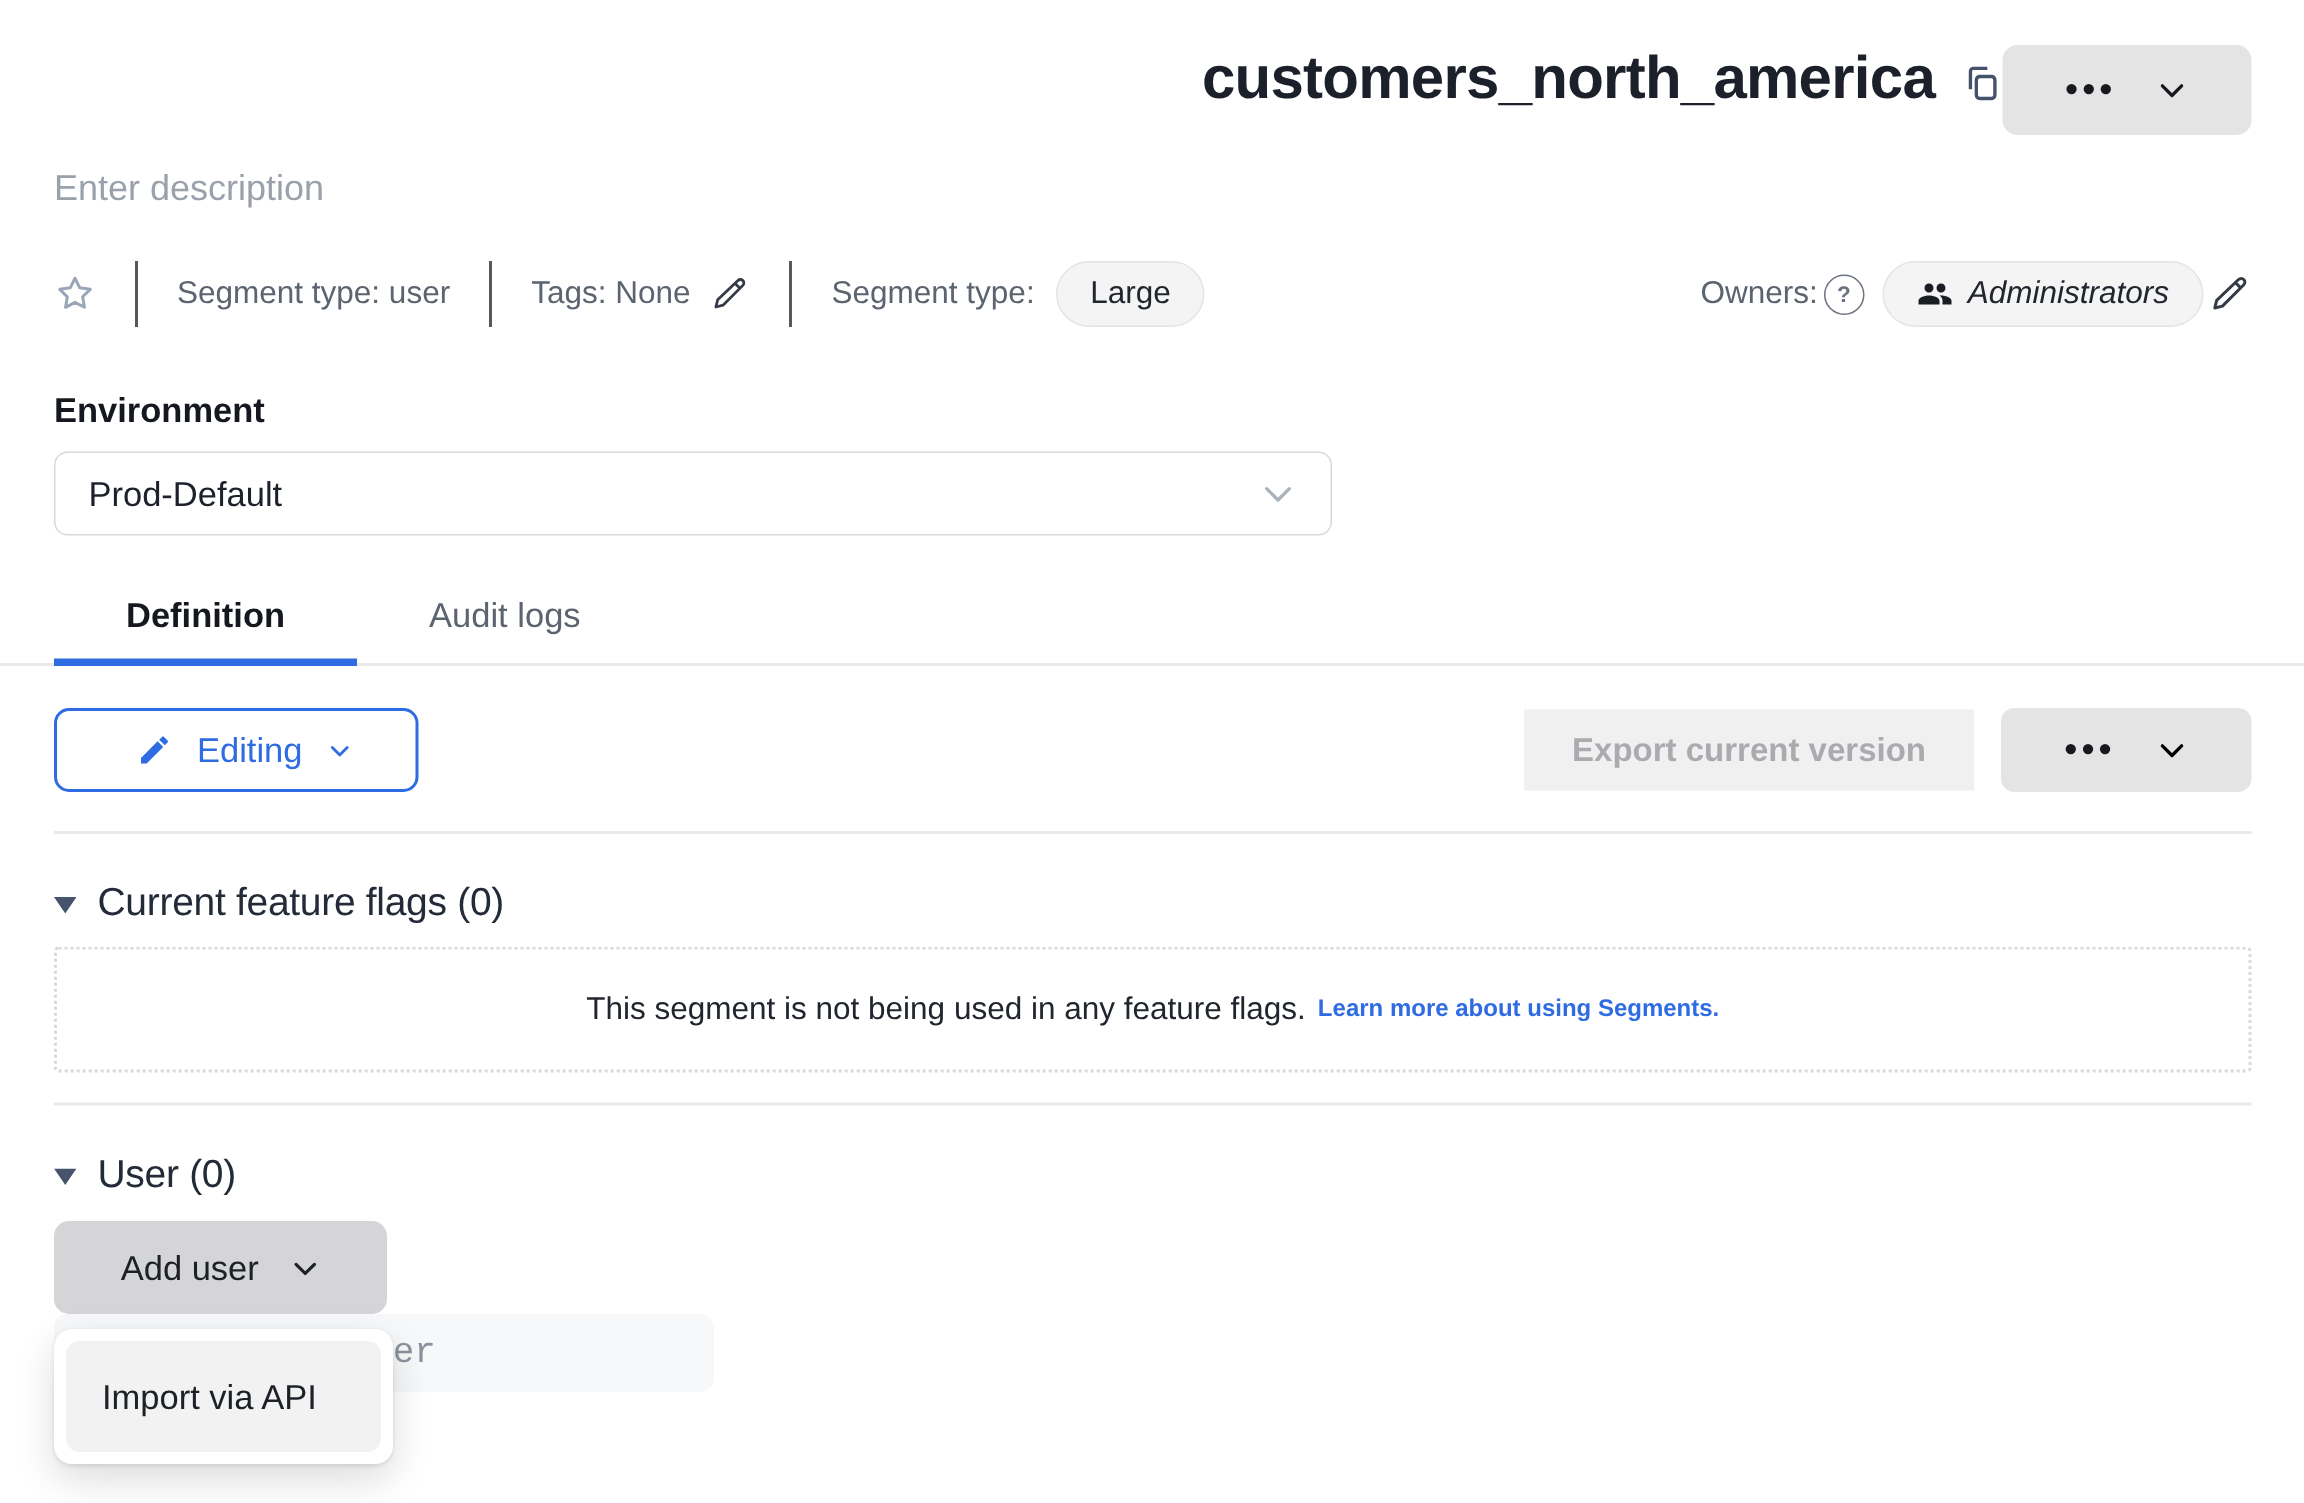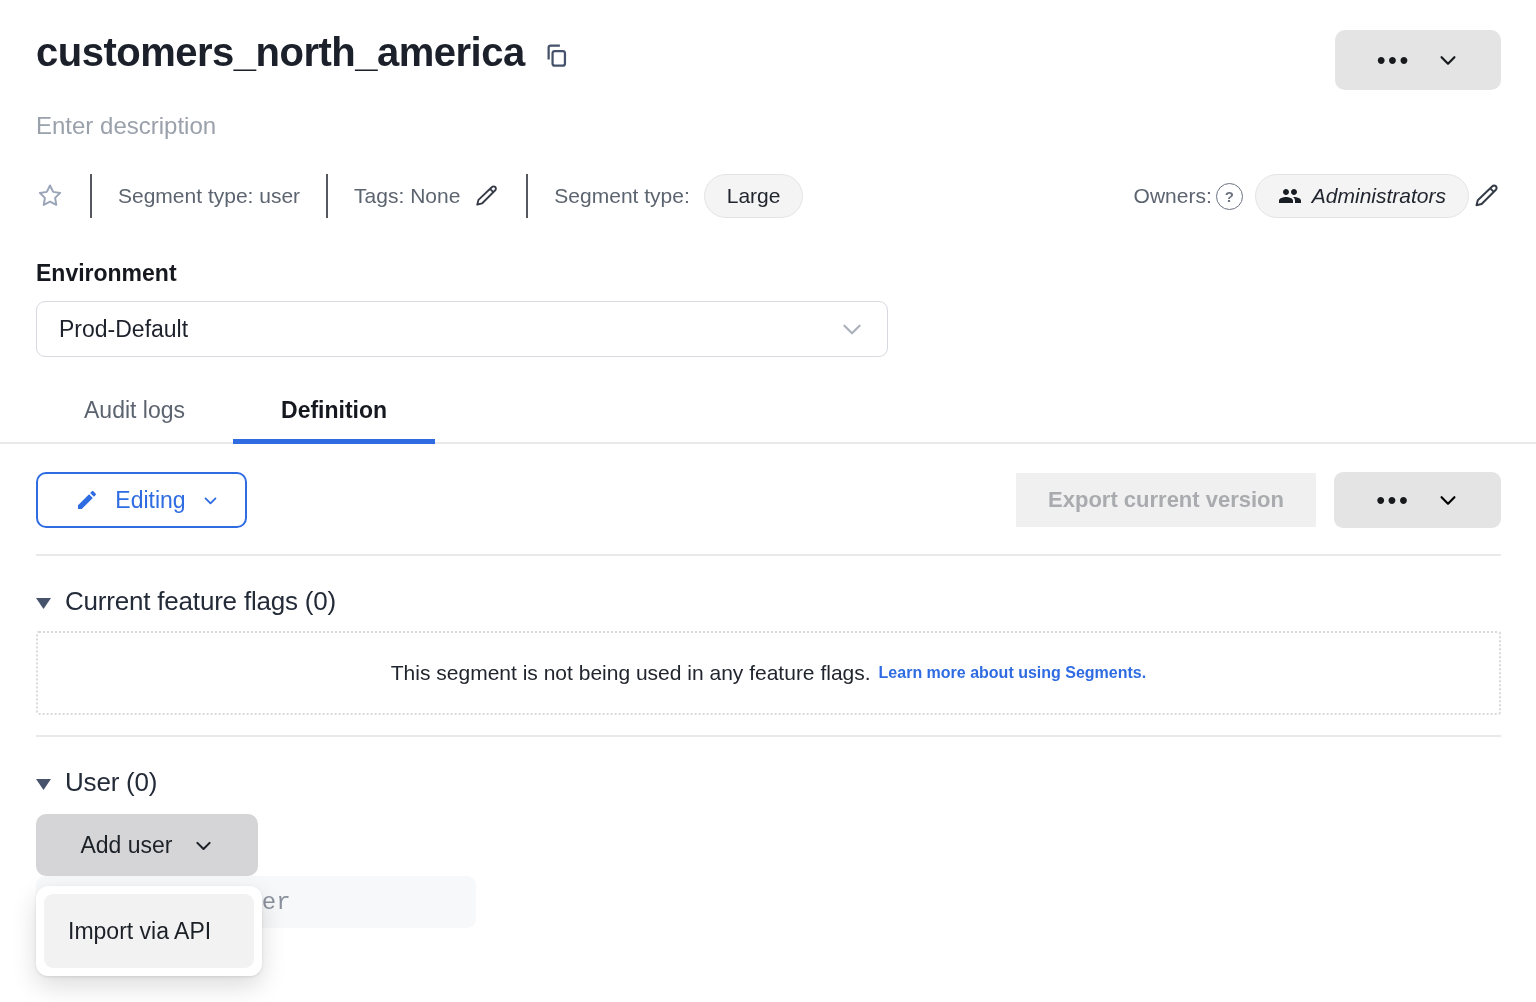--- a/index.html
+++ b/index.html
@@ -1,21 +1,21 @@
 <!DOCTYPE html>
 <html style="--color-accent: #2f6ce2; --color-text_primary: #1b202a; --color-text_secondary: #5c6470; --color-text_muted: #9aa1ab; --color-pill_bg: #f4f4f5; --color-pill_border: #e4e4e6; --color-button_gray: #e4e4e5; --color-button_gray_dark: #d5d5d7; --color-disabled_bg: #f0f0f1; --color-disabled_text: #a9abae; --color-divider: #e8e9eb; --color-border_input: #d6dade; --color-search_bg: #f7f8f9;"><head>
 <meta charset="utf-8">
 <style>
   * { margin: 0; padding: 0; box-sizing: border-box; }
   html, body { width: 1536px; height: 1002px; background: #ffffff; overflow: hidden; }
   body { font-family: "Liberation Sans", sans-serif; color: var(--color-text_primary, #1b202a); }
   .page { width: 1536px; height: 1002px; position: relative; padding: 30px 35px 0 36px; }
 
   
-  .header-row { display: flex; justify-content: space-between; align-items: flex-start; gap: 28px; }
+  .header-row { display: flex; justify-content: flex-end; align-items: flex-start; }
   .title-wrap { display: flex; align-items: center; gap: 18px; }
   h1.title { font-size: 40px; font-weight: 700; letter-spacing: -0.5px; color: var(--color-text_primary); }
   .icon-btn { background: none; border: none; cursor: pointer; display: inline-flex; align-items: center; justify-content: center; padding: 0; }
   .copy-ic { color: #45526b; margin-top: 6px; }
   .btn { border: none; cursor: pointer; display: inline-flex; align-items: center; justify-content: center; font-family: inherit; }
   .menu-btn { width: 166px; height: 60px; border-radius: 10px; background: var(--color-button_gray); gap: 26px; color: #17191d; }
   .dots { font-size: 24px; font-weight: 700; letter-spacing: 3px; line-height: 1; color: #17191d; }
 
   .description { margin-top: 22px; font-size: 24px; color: var(--color-text_muted); cursor: text; }
 
@@ -39,21 +39,21 @@
   .select-chev { color: #aab1ba; }
 
   
   .tabs-row { margin-top: 40px; display: flex; position: relative; }
   .tabs-row::after { content: ""; position: absolute; left: -36px; right: -35px; bottom: 0; height: 2px; background: var(--color-divider); }
   .tab { padding: 0 48px 20px 48px; font-size: 23px; color: var(--color-text_secondary); font-weight: 500; cursor: pointer; position: relative; z-index: 1; }
   .tab.active { font-weight: 700; color: #15181e; border-bottom: 5px solid var(--color-accent); padding-bottom: 15px; }
 
   
   .toolbar { margin-top: 28px; display: flex; align-items: center; justify-content: space-between; }
-  .editing-btn { height: 56px; width: 211px; border: 2px solid var(--color-accent); border-radius: 10px; background: #ffffff; color: var(--color-accent); gap: 16px; font-size: 23px; font-weight: 500; padding-left: 11px; }
+  .editing-btn { height: 56px; width: 243px; border: 2px solid var(--color-accent); border-radius: 10px; background: #ffffff; color: var(--color-accent); gap: 16px; font-size: 23px; font-weight: 500; padding-left: 11px; }
   .toolbar-right { display: flex; align-items: center; gap: 18px; }
   .export-btn { height: 54px; padding: 0 32px; border-radius: 0; background: var(--color-disabled_bg); color: var(--color-disabled_text); font-size: 22px; font-weight: 600; cursor: default; }
   .more-btn { width: 167px; height: 56px; border-radius: 9px; background: var(--color-button_gray); gap: 26px; }
 
   .hr { height: 2px; background: var(--color-divider); margin-top: 26px; }
 
   
   .section-header { display: flex; align-items: center; gap: 14px; cursor: pointer; }
   .section-header h2 { font-size: 26px; font-weight: 500; color: #242b38; letter-spacing: -0.2px; }
   .tri { color: #47536b; margin-top: 3px; }
@@ -148,22 +148,22 @@
     <div class="env-label">Environment</div>
     <div class="select">
       <span class="select-value">Prod-Default</span>
       <svg class="select-chev" width="26" height="26" viewBox="0 0 24 24" fill="none" stroke="currentColor" stroke-width="2" stroke-linecap="round" stroke-linejoin="round">
           <polyline points="5 9 12 16 19 9"></polyline>
         </svg>
     </div>
   </div>
 
   <div class="tabs-row">
+    <div class="tab active"><span>Definition</span></div>
     <div class="tab"><span>Audit logs</span></div>
-    <div class="tab active"><span>Definition</span></div>
   </div>
 
   <div class="toolbar">
     <button class="btn editing-btn">
       <svg width="24" height="24" viewBox="0 0 24 24" fill="currentColor">
           <path d="M3 17.25V21h3.75L17.81 9.94l-3.75-3.75L3 17.25zM20.71 7.04c.39-.39.39-1.02 0-1.41l-2.34-2.34c-.39-.39-1.02-.39-1.41 0l-1.83 1.83 3.75 3.75 1.83-1.83z"></path>
         </svg>
       <span>Editing</span>
       <svg width="17" height="17" viewBox="0 0 24 24" fill="none" stroke="currentColor" stroke-width="2.6" stroke-linecap="round" stroke-linejoin="round">
           <polyline points="5 9 12 16 19 9"></polyline>

